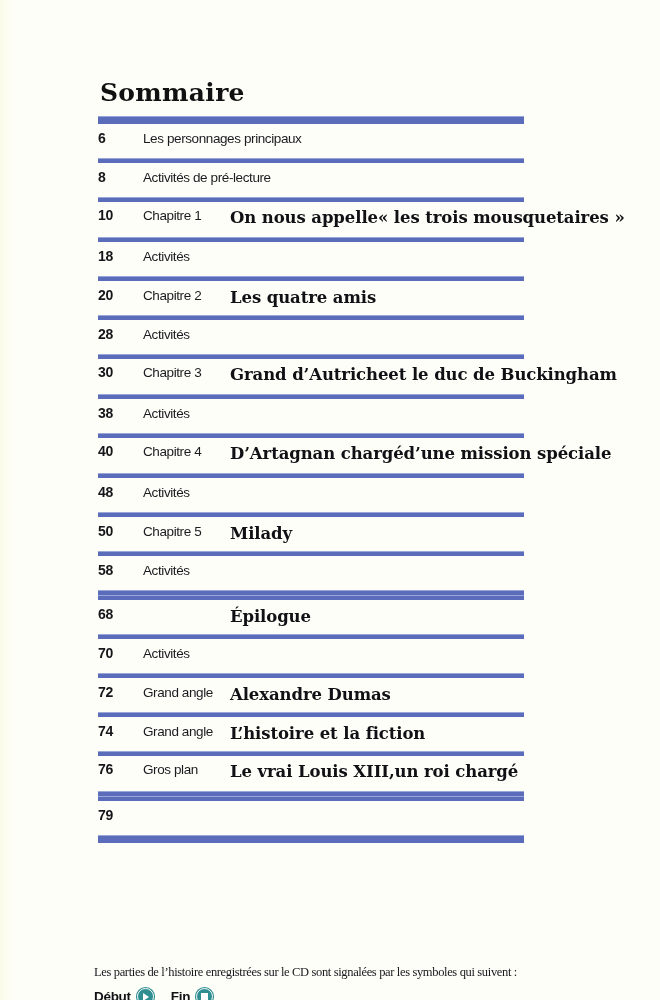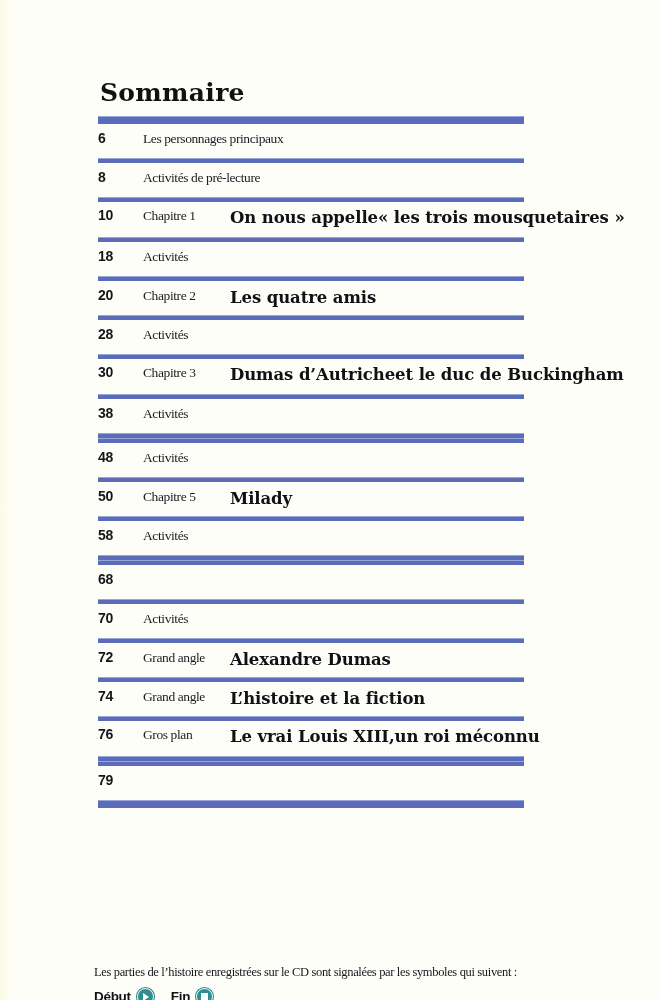--- a/index.html
+++ b/index.html
@@ -71,21 +71,21 @@
     font-family: "Liberation Sans", sans-serif;
     font-weight: bold;
     font-size: 14px;
     color: #16161a;
     line-height: 19px;
     letter-spacing: -0.2px;
   }
   .col-kind {
     width: 87px;
     flex: 0 0 87px;
-    font-family: Liberation Serif, serif;
+    font-family: Liberation Sans, sans-serif;
     font-weight: normal;
     font-size: 13.5px;
     color: #1b1b20;
     line-height: 19px;
     letter-spacing: -0.4px;
   }
   .col-text {
     flex: 1 1 auto;
     line-height: 19px;
   }
@@ -204,28 +204,33 @@
         </div>
         <div class="rule rule-thin"></div>
         <div class="row plain">
           <div class="col-page">28</div>
           <div class="col-kind">Activités</div>
         </div>
         <div class="rule rule-thin"></div>
         <div class="row tall">
           <div class="col-page">30</div>
           <div class="col-kind">Chapitre 3</div>
-          <div class="col-text"><span class="title">Dumas d’Autriche</span><span class="title line2">et le duc de Buckingham</span></div>
+          <div class="col-text"><span class="title">Grand d’Autriche</span><span class="title line2">et le duc de Buckingham</span></div>
         </div>
         <div class="rule rule-thin"></div>
         <div class="row plain">
           <div class="col-page">38</div>
           <div class="col-kind">Activités</div>
         </div>
         <div class="rule rule-thin"></div>
+        <div class="row tall">
+          <div class="col-page">40</div>
+          <div class="col-kind">Chapitre 4</div>
+          <div class="col-text"><span class="title">D’Artagnan chargé</span><span class="title line2">d’une mission spéciale</span></div>
+        </div>
         <div class="rule rule-thin"></div>
         <div class="row plain">
           <div class="col-page">48</div>
           <div class="col-kind">Activités</div>
         </div>
         <div class="rule rule-thin"></div>
         <div class="row">
           <div class="col-page">50</div>
           <div class="col-kind">Chapitre 5</div>
           <div class="col-text"><span class="title">Milady</span></div>
@@ -233,20 +238,21 @@
         <div class="rule rule-thin"></div>
         <div class="row plain">
           <div class="col-page">58</div>
           <div class="col-kind">Activités</div>
         </div>
         <div class="rule rule-thin"></div>
         <div class="rule rule-thin"></div>
         <div class="row">
           <div class="col-page">68</div>
           <div class="col-kind"></div>
+          <div class="col-text"><span class="title">Épilogue</span></div>
         </div>
         <div class="rule rule-thin"></div>
         <div class="row plain">
           <div class="col-page">70</div>
           <div class="col-kind">Activités</div>
         </div>
         <div class="rule rule-thin"></div>
         <div class="row">
           <div class="col-page">72</div>
           <div class="col-kind">Grand angle</div>
@@ -255,21 +261,21 @@
         <div class="rule rule-thin"></div>
         <div class="row">
           <div class="col-page">74</div>
           <div class="col-kind">Grand angle</div>
           <div class="col-text"><span class="title">L’histoire et la fiction</span></div>
         </div>
         <div class="rule rule-thin"></div>
         <div class="row tall">
           <div class="col-page">76</div>
           <div class="col-kind">Gros plan</div>
-          <div class="col-text"><span class="title">Le vrai Louis XIII,</span><span class="title line2">un roi méconnu</span></div>
+          <div class="col-text"><span class="title">Le vrai Louis XIII,</span><span class="title line2">un roi chargé</span></div>
         </div>
         <div class="rule rule-thin"></div>
         <div class="rule rule-thin"></div>
         <div class="row plain">
           <div class="col-page">79</div>
         </div>
         <div class="rule rule-thick"></div>
       </div>
 
   </div>

